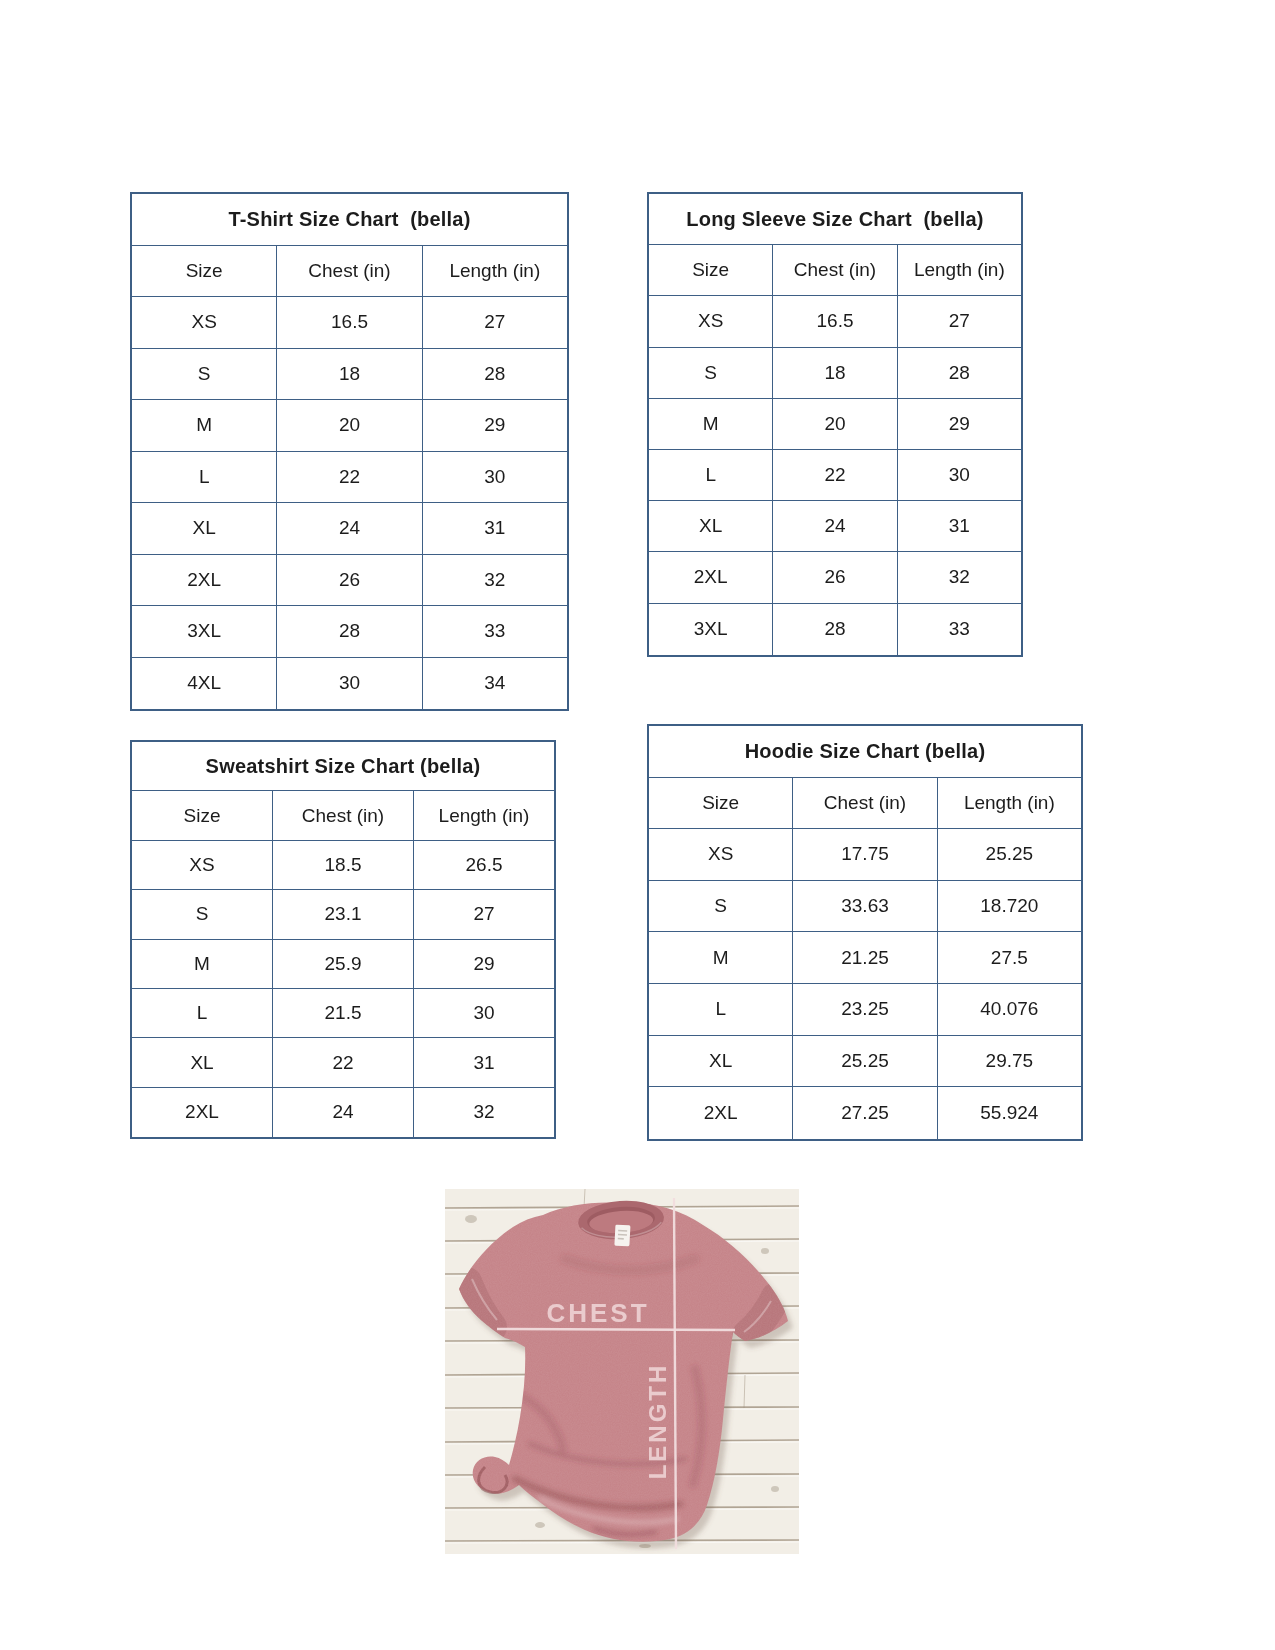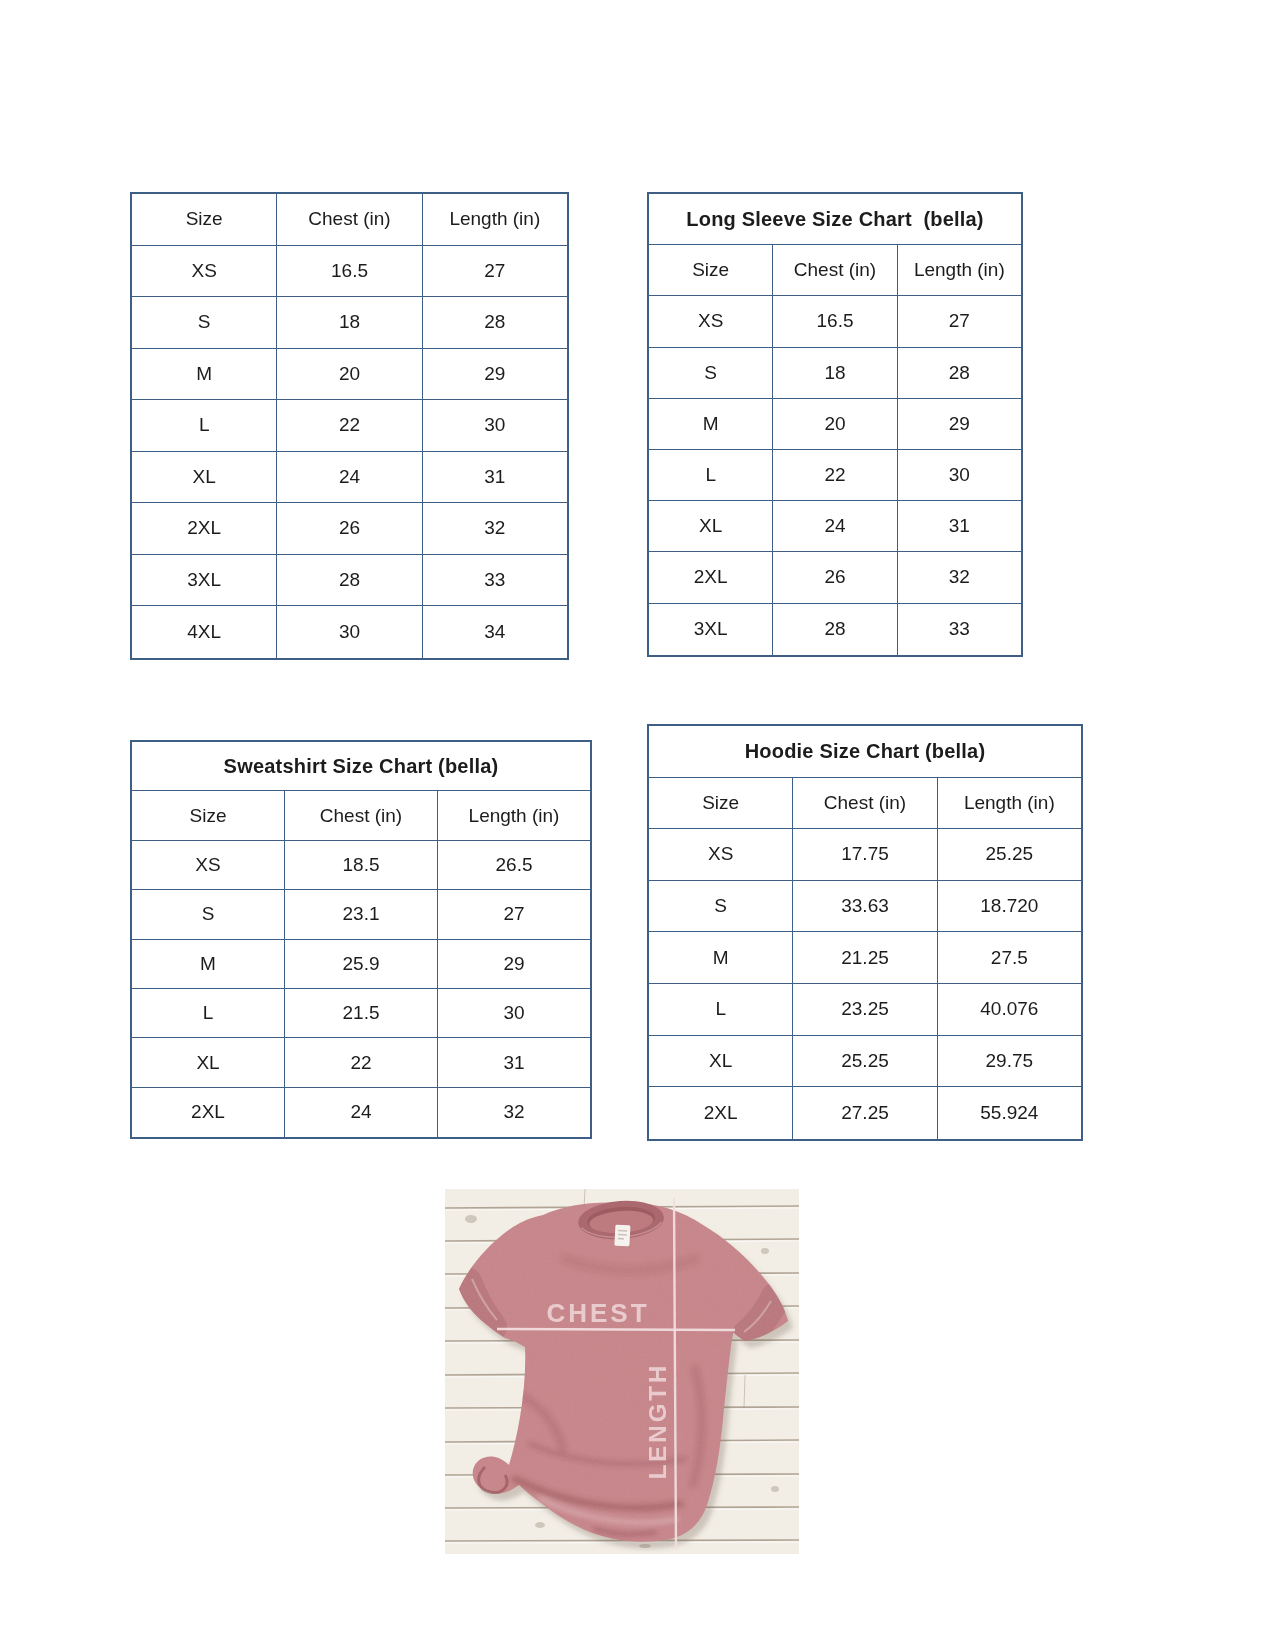--- a/index.html
+++ b/index.html
@@ -11,40 +11,42 @@
     width:1275px;height:1650px;background:#ffffff;position:relative;
     font-family:"Liberation Sans",sans-serif;color:var(--text);
     overflow:hidden;
   }
   .size-table{
     position:absolute;border:2px solid var(--bc);background:#fff;box-sizing:border-box;
   }
   .row{
     display:flex;height:var(--rh);box-sizing:border-box;
     border-bottom:1px solid var(--bc);
+    justify-content:flex-end;
   }
   .row:last-child{border-bottom:none;}
   .title-row{
     align-items:center;justify-content:center;
     font-weight:bold;font-size:20px;white-space:pre-wrap;letter-spacing:.2px;
   }
   .cell{
     flex:1;display:flex;align-items:center;justify-content:center;
     font-size:19px;border-right:1px solid var(--bc);box-sizing:border-box;
   }
   .cell:last-child{border-right:none;}
   .photo{
     position:absolute;left:439px;top:1183px;width:354px;height:365px;margin:6px;
   }
   svg text{font-family:"Liberation Sans",sans-serif;}
 </style>
 </head>
 <body>
 
 <section class="size-table" style="left:130px;top:192px;width:439px;--rh:51.5px">
+    <div class="row title-row">T-Shirt Size Chart  (bella)</div>
     <div class="row head-row">
       <div class="cell">Size</div>
       <div class="cell">Chest (in)</div>
       <div class="cell">Length (in)</div>
     </div>
     <div class="row data-row">
       <div class="cell">XS</div>
       <div class="cell">16.5</div>
       <div class="cell">27</div>
     </div>
@@ -122,21 +124,21 @@
       <div class="cell">26</div>
       <div class="cell">32</div>
     </div>
     <div class="row data-row">
       <div class="cell">3XL</div>
       <div class="cell">28</div>
       <div class="cell">33</div>
     </div>
   </section>
 
-<section class="size-table" style="left:130px;top:740px;width:462px;--rh:49.4px">
+<section class="size-table" style="left:130px;top:740px;width:426px;--rh:49.4px">
     <div class="row title-row">Sweatshirt Size Chart (bella)</div>
     <div class="row head-row">
       <div class="cell">Size</div>
       <div class="cell">Chest (in)</div>
       <div class="cell">Length (in)</div>
     </div>
     <div class="row data-row">
       <div class="cell">XS</div>
       <div class="cell">18.5</div>
       <div class="cell">26.5</div>

